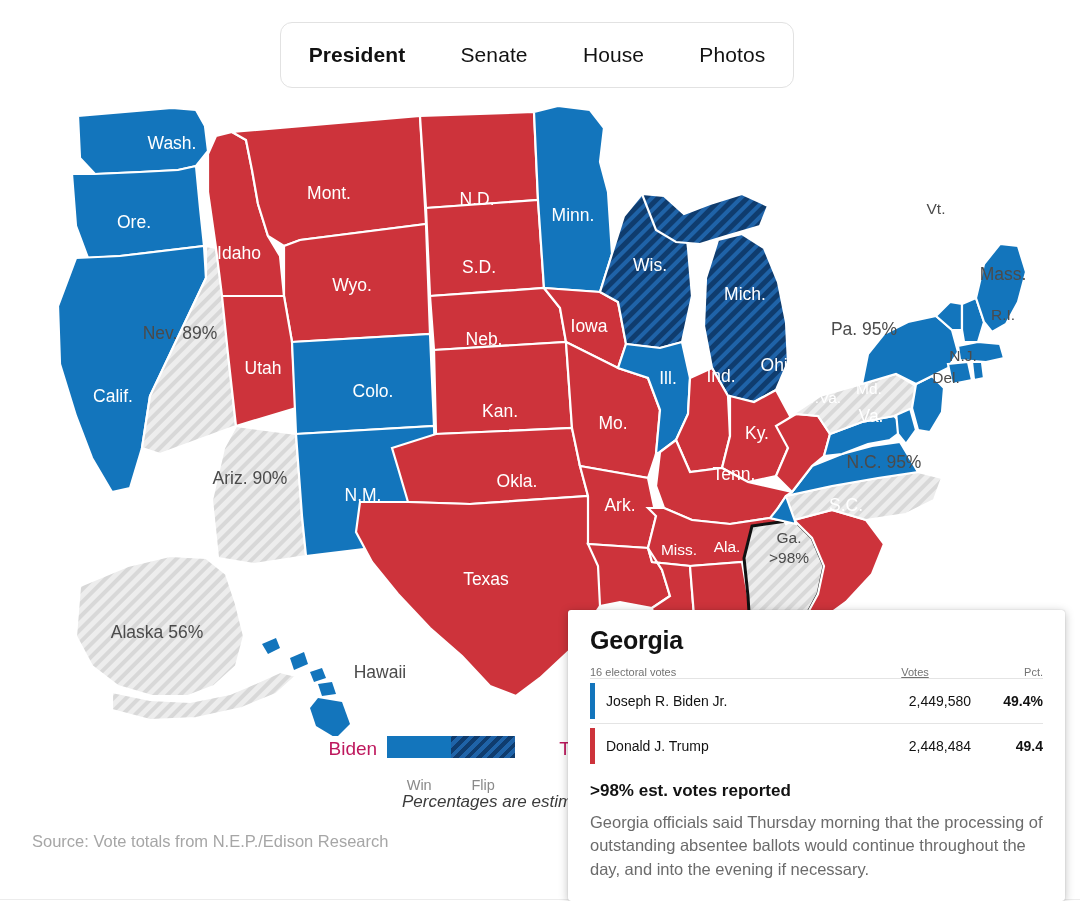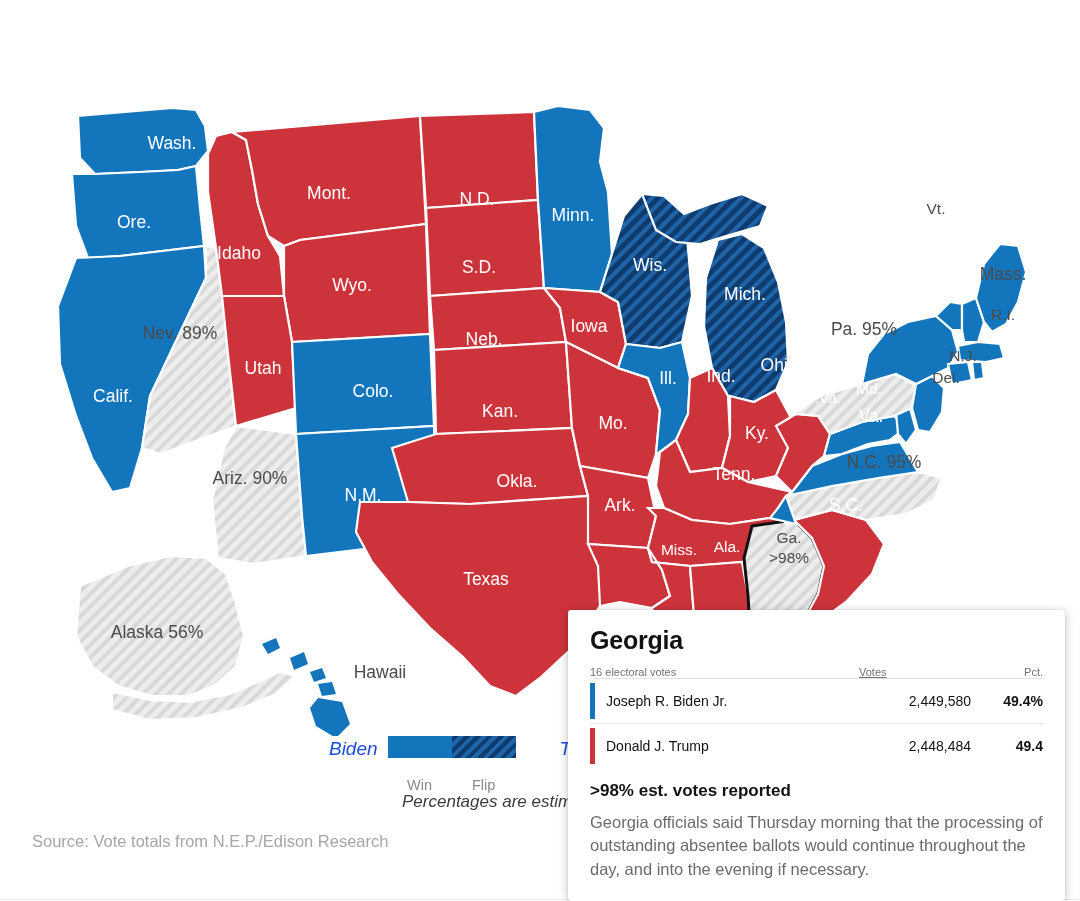--- a/index.html
+++ b/index.html
@@ -37,21 +37,21 @@
   }
   .slabel.dark{fill:#4b4b4b;}
   .slabel.small{font-size:15.5px;}
 
   
   .legend{
     position:absolute;left:0;top:736px;width:1080px;height:60px;
     display:flex;align-items:flex-start;justify-content:center;gap:44px;
   }
   .legrp{display:flex;align-items:flex-start;gap:10px;}
-  .legname{font-size:19px;color:#1d4ed8;line-height:26px;font-style:italic;}
+  .legname{font-size:19px;color:#be185d;line-height:26px;}
   .swatches{display:flex;}
   .swcol{display:flex;flex-direction:column;align-items:center;}
   .sw{width:64px;height:22px;}
   .swcap{font-size:14.5px;color:#8a8a8a;margin-top:19px;}
 
   .sw.biden-win{background:#1375bc;}
   .sw.biden-flip{
     background:#0f3c6e;
     background-image:repeating-linear-gradient(-45deg,
       rgba(255,255,255,0) 0px, rgba(255,255,255,0) 4px,
@@ -82,21 +82,21 @@
     padding:16px 22px 20px 22px;box-sizing:border-box;
     z-index:40;
     margin-top:45px;
   }
   .card-title{font-size:25px;font-weight:700;color:#121212;letter-spacing:-.2px;}
   .card-sub{
     display:flex;align-items:baseline;margin-top:11px;
     font-size:11px;color:#727272;
   }
   .card-sub .ev{flex:1;}
-  .card-sub .h-votes{width:112px;text-align:left;text-decoration:underline;}
+  .card-sub .h-votes{width:112px;text-align:center;text-decoration:underline;}
   .card-sub .h-pct{width:72px;text-align:right;}
 
   .crow{
     display:flex;align-items:center;
     border-top:1px solid #e4e4e4;
     height:44px;font-size:14px;color:#121212;
   }
   .crow:last-of-type{border-bottom:1px solid #e4e4e4;}
   .cbar{width:5px;height:36px;margin-right:11px;flex:none;}
   .cbar.blue{background:#1375bc;}
@@ -108,20 +108,26 @@
   .card-reported{margin-top:13px;font-size:17px;font-weight:700;color:#121212;}
   .card-body{margin-top:10px;font-size:16.5px;line-height:1.42;color:#6b6b6b;}
 
   .bottomrule{position:absolute;left:0;top:899px;width:1080px;height:1px;background:#ececec;}
 </style>
 </head>
 <body>
 
 <div id="root">
 
+  <div class="tabbar">
+    <div class="tab active">President</div>
+    <div class="tab">Senate</div>
+    <div class="tab">House</div>
+    <div class="tab">Photos</div>
+  </div>
 
   <div class="mapwrap">
     <svg viewBox="0 0 1080 640" xmlns="http://www.w3.org/2000/svg">
       <defs>
         <pattern id="hatchGray" width="9" height="9" patternTransform="rotate(45)" patternUnits="userSpaceOnUse">
           <rect width="9" height="9" fill="#ededed"></rect>
           <rect width="4" height="9" fill="#d8d8d8"></rect>
         </pattern>
         <pattern id="hatchBlue" width="9" height="9" patternTransform="rotate(45)" patternUnits="userSpaceOnUse">
           <rect width="9" height="9" fill="#0f3c6e"></rect>

